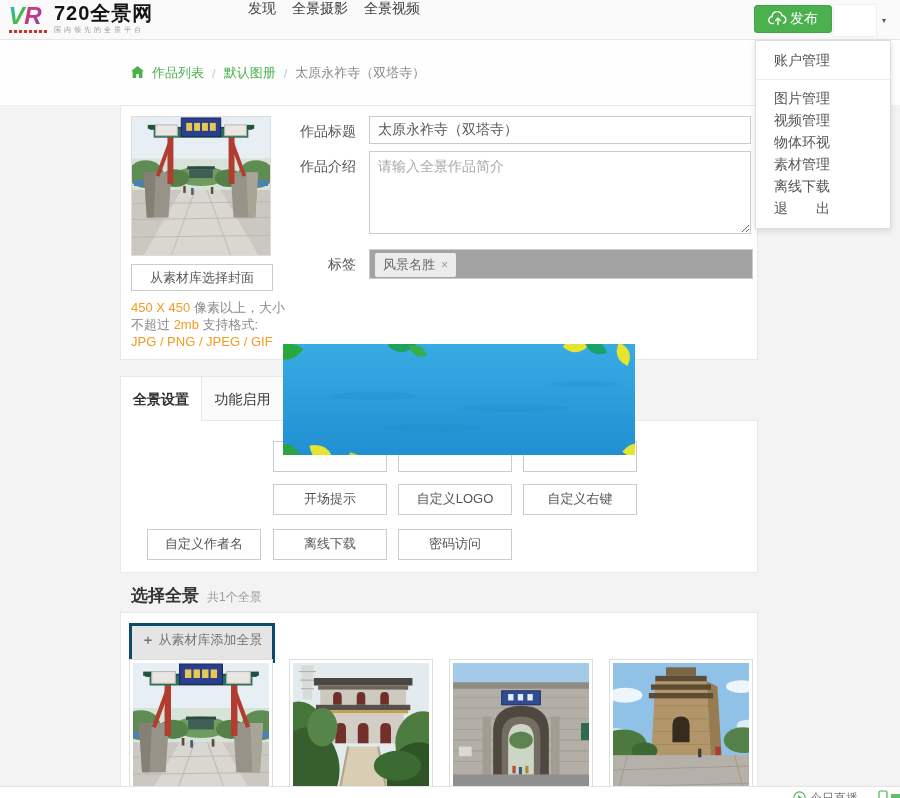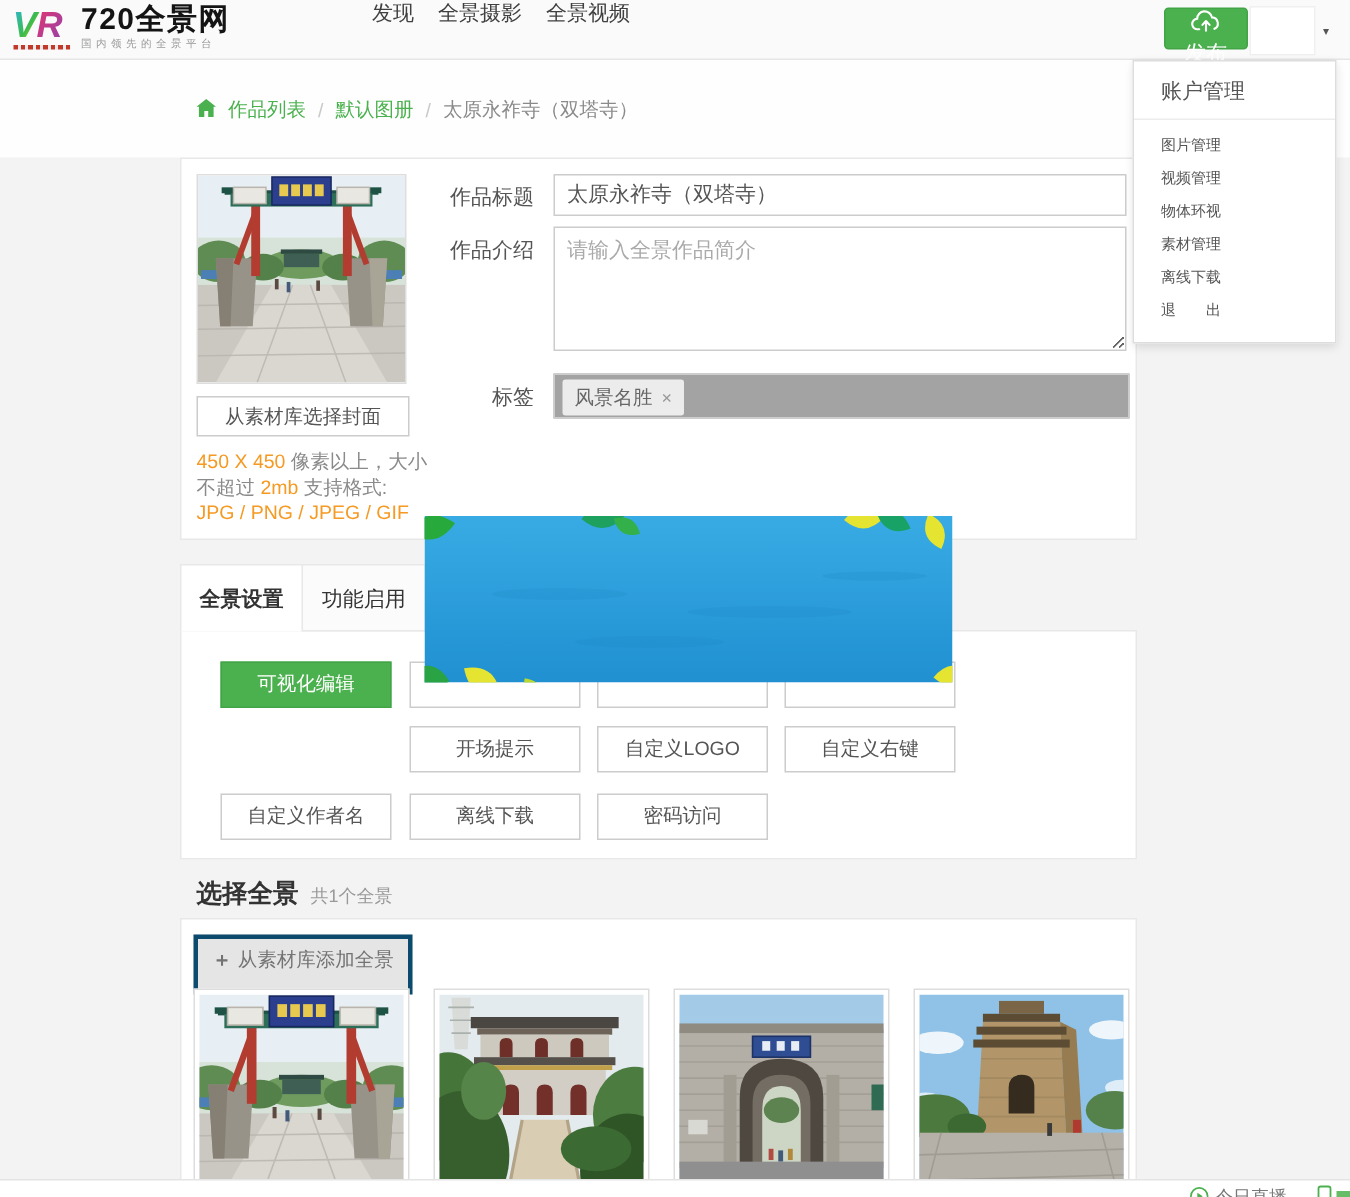--- a/index.html
+++ b/index.html
@@ -14,31 +14,31 @@
   .navbar{left:0;top:0;width:900px;height:40px;background:#fafafa;border-bottom:1px solid #e6e6e6;z-index:50;}
   .logo{left:8px;top:3px;display:flex;align-items:center;gap:6px;}
   .vrmark{width:40px;height:30px;display:flex;flex-direction:column;align-items:center;}
   .vrbar{width:38px;height:3px;background:repeating-linear-gradient(90deg,#c0392b 0 3px,#e9e9e9 3px 5px);margin-top:1px;}
   .brandcol{display:flex;flex-direction:column;line-height:1;justify-content:flex-end;}
   .brandtitle{font-size:20px;font-weight:bold;color:#141414;letter-spacing:1px;}
   .brandtag{font-size:7px;color:#999;letter-spacing:3px;margin-top:3px;}
   .navlinks{left:248px;top:0;height:28px;display:flex;align-items:flex-start;gap:16px;}
   .navlink{font-size:14px;color:#404040;cursor:pointer;}
   .pubbtn{right:68px;top:5px;height:28px;background:#4bb14e;border:1px solid #43a447;border-radius:3px;
-          color:#fff;font-size:14px;display:flex;align-items:center;gap:2px;padding:0 13px;cursor:pointer;flex-direction:column;}
+          color:#fff;font-size:14px;display:flex;align-items:center;gap:2px;padding:0 13px;cursor:pointer;}
   .avatarwrap{right:14px;top:4px;display:flex;align-items:center;gap:5px;}
   .avatarbox{width:42px;height:31px;background:#fff;border:1px solid #f0f0f0;}
   .caret{font-size:8px;color:#555;}
 
   
   .dropdown{left:755px;top:40px;width:136px;background:#fff;border:1px solid #ddd;z-index:60;
             box-shadow:0 2px 6px rgba(0,0,0,.12);padding-bottom:9px;}
   .dd-first{height:38px;line-height:38px;padding-left:18px;font-size:14px;color:#555;cursor:pointer;}
   .dd-div{border-top:1px solid #ececec;margin-bottom:7px;}
-  .dd-item{height:22px;line-height:22px;padding-left:18px;font-size:10px;color:#555;cursor:pointer;}
+  .dd-item{height:22px;line-height:22px;padding-left:18px;font-size:14px;color:#555;cursor:pointer;}
 
   
   .breadcrumb{left:131px;top:64px;display:flex;align-items:center;gap:8px;font-size:13px;z-index:5;}
   .bc-green{color:#4bb14e;cursor:pointer;}
   .bc-sep{color:#c9c9c9;}
   .bc-cur{color:#8a8a8a;}
 
   
   .panel{background:#fff;border:1px solid #e8e8e8;}
   .panel-form{left:120px;top:105px;width:638px;height:255px;z-index:10;}
@@ -347,21 +347,20 @@
   <div class="flabel" style="top:150px">标签</div>
   <div class="ffield tagbox" style="top:143px">
     <span class="tagchip"><span>风景名胜</span><span class="tagx">×</span></span>
   </div>
 </div>
 
 <div class="abs tab tab-active">全景设置</div>
 <div class="abs tab tab-idle">功能启用</div>
 
 <div class="abs panel panel-feat">
-  <div class="fbtn fbtn-green r1 c1">可视化编辑</div>
   <div class="fbtn r1 c2"></div>
   <div class="fbtn r1 c3"></div>
   <div class="fbtn r1 c4"></div>
 
   <div class="fbtn r2 c2">开场提示</div>
   <div class="fbtn r2 c3">自定义LOGO</div>
   <div class="fbtn r2 c4">自定义右键</div>
 
   <div class="fbtn r3 c1">自定义作者名</div>
   <div class="fbtn r3 c2">离线下载</div>

